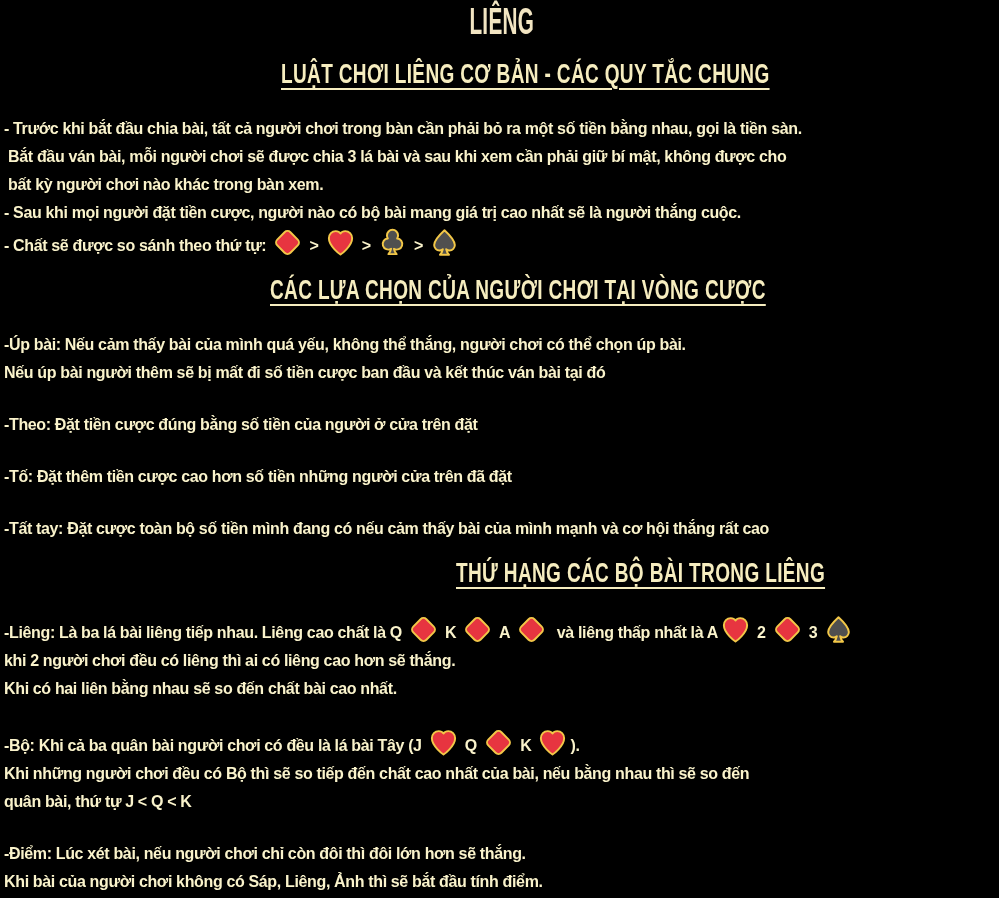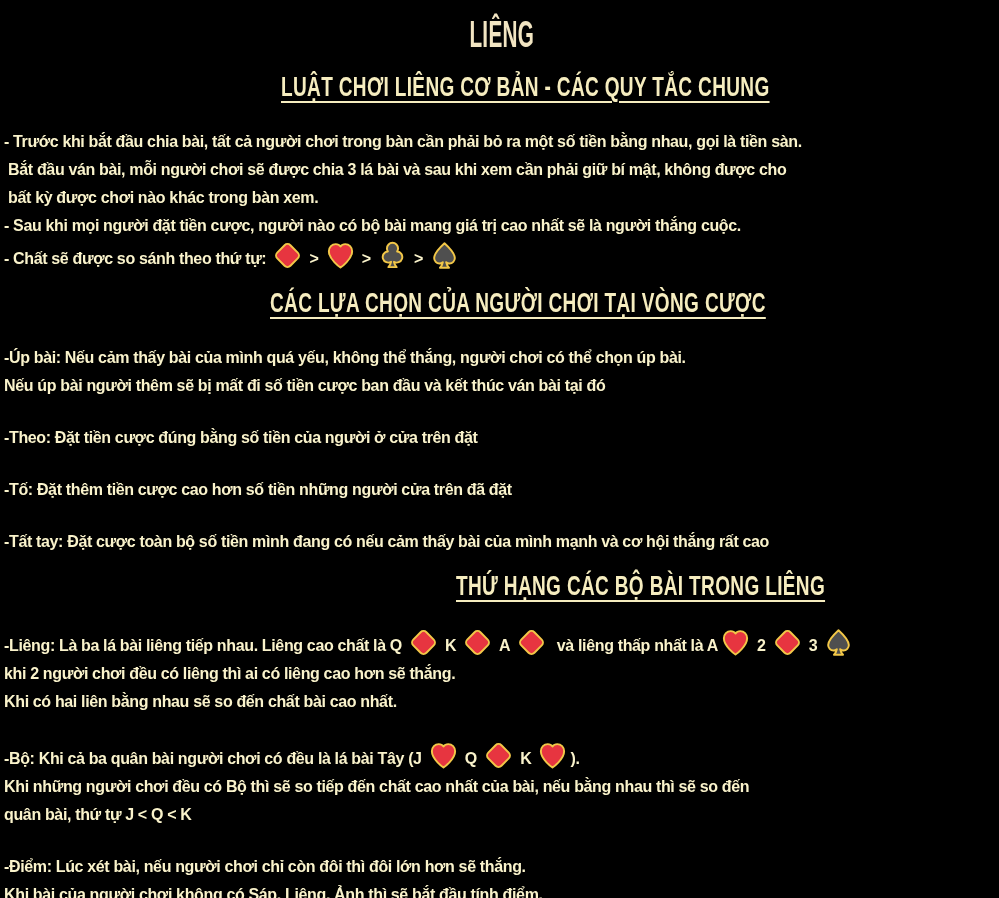--- a/index.html
+++ b/index.html
@@ -11,21 +11,21 @@
     --suit-dark:#4f4f4f;
     --suit-outline:#f2c748;
   }
   html,body{margin:0;padding:0;background:var(--bg);}
   body{
     width:999px;height:898px;overflow:hidden;
     font-family:"Liberation Sans","DejaVu Sans",sans-serif;
   }
   .page{
     width:999px;height:898px;box-sizing:border-box;
-    padding:14px 0 0 4px;overflow:hidden;
+    padding:1px 0 0 4px;overflow:hidden;
   }
   .title-row{text-align:center;line-height:1.15;}
   .title-inner{
     display:inline-block;
     transform:scaleX(0.56);
     transform-origin:50% 50%;
     font-size:37px;font-weight:bold;letter-spacing:0.5px;
     color:var(--title-text);
     white-space:pre;
   }
@@ -87,21 +87,21 @@
   <div class="title-row">
     <span class="title-inner">LIÊNG</span>
   </div>
   <div id="sections">
       <section class="section">
         <div class="heading"><span class="heading-inner">LUẬT CHƠI LIÊNG CƠ BẢN - CÁC QUY TẮC CHUNG</span></div>
         <div class="section-body">
           <div class="block">
             <div class="line"><span>- Trước khi bắt đầu chia bài, tất cả người chơi trong bàn cần phải bỏ ra một số tiền bằng nhau, gọi là tiền sàn.</span></div>
             <div class="line"><span> Bắt đầu ván bài, mỗi người chơi sẽ được chia 3 lá bài và sau khi xem cần phải giữ bí mật, không được cho</span></div>
-            <div class="line"><span> bất kỳ được chơi nào khác trong bàn xem.</span></div>
+            <div class="line"><span> bất kỳ người chơi nào khác trong bàn xem.</span></div>
             <div class="line"><span>- Sau khi mọi người đặt tiền cược, người nào có bộ bài mang giá trị cao nhất sẽ là người thắng cuộc.</span></div>
             <div class="line"><span>- Chất sẽ được so sánh theo thứ tự: </span><span class="suit suit-red"><svg viewBox="0 0 24 24">
                   <use href="#sym-diamond"></use>
                 </svg></span><span> &gt; </span><span class="suit suit-red"><svg viewBox="0 0 24 24">
                   <use href="#sym-heart"></use>
                 </svg></span><span> &gt; </span><span class="suit suit-dark"><svg viewBox="0 0 24 24">
                   <use href="#sym-club"></use>
                 </svg></span><span> &gt; </span><span class="suit suit-dark"><svg viewBox="0 0 24 24">
                   <use href="#sym-spade"></use>
                 </svg></span></div>

